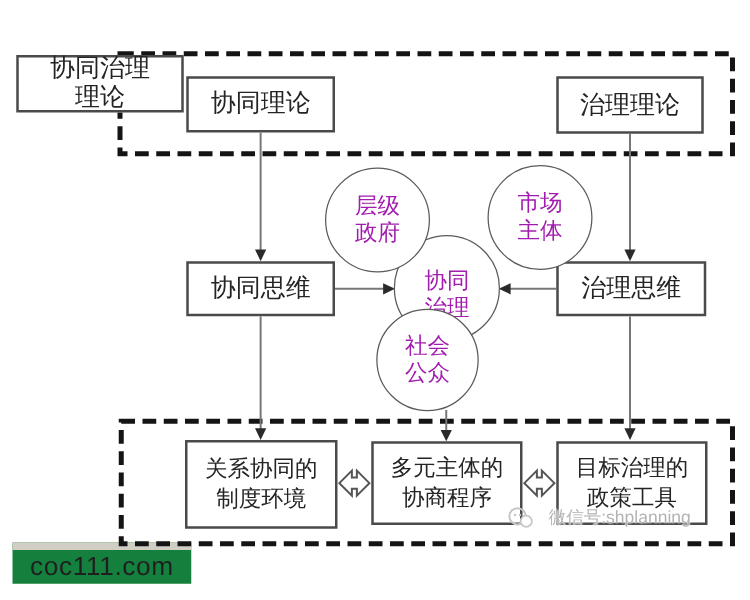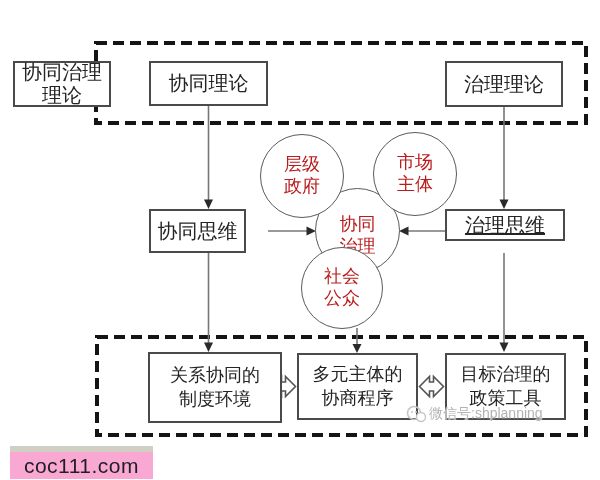--- a/index.html
+++ b/index.html
@@ -14,32 +14,32 @@
   .hollow-arrow{fill:#ffffff;stroke:#555;stroke-width:1.6;}
   .dbox{
     position:absolute;background:#ffffff;border:2px solid #4a4a4a;
     display:flex;align-items:center;justify-content:center;text-align:center;
     box-sizing:border-box;z-index:2;font-size:20px;line-height:1.15;color:#242424;
   }
   .dbox.small-text{font-size:18px;line-height:1.32;}
   .circle{
     position:absolute;background:#ffffff;border:1.5px solid #5a5a5a;border-radius:50%;
     display:flex;align-items:center;justify-content:center;text-align:center;
-    box-sizing:border-box;z-index:2;font-size:18px;line-height:1.22;color:#b91c1c;
+    box-sizing:border-box;z-index:2;font-size:18px;line-height:1.22;color:#a21caf;
   }
   .two-line span{display:block;}
   #site-bar{
-    position:absolute;left:10px;top:446px;width:143px;height:33px;z-index:0;
-    background:#f9a8d4;border-top:6px solid #d1cec4;box-sizing:border-box;
+    position:absolute;left:10px;top:434px;width:143px;height:33px;z-index:0;
+    background:#15803d;border-top:6px solid #d1cec4;box-sizing:border-box;
     display:flex;align-items:center;justify-content:center;
     font-size:21px;color:#1f1f1f;letter-spacing:0.5px;
   }
   #wechat-mark{
     position:absolute;left:405px;top:403px;z-index:3;height:22px;
-    display:flex;align-items:center;gap:2px;
+    display:flex;align-items:center;gap:12px;
     font-size:14px;color:#b3b3b3;text-shadow:0 0 2px #ffffff,0 0 1px #ffffff;
     white-space:nowrap;
   }
 </style>
 </head>
 <body>
 
 <div id="stage">
 
   <div id="site-bar">
@@ -69,67 +69,67 @@
     <line class="connector" x1="357" y1="328" x2="357" y2="346"></line>
     <path class="ahead" d="M357,353 L352.5,344 L361.5,344 Z"></path>
 
     <line class="connector" x1="504" y1="253" x2="504" y2="344"></line>
     <path class="ahead" d="M504,352 L499.5,342.5 L508.5,342.5 Z"></path>
 
     <path class="hollow-arrow" d="M271.5,386.5 L281.5,376.5 L281.5,382 L285.5,382 L285.5,376.5 L295.5,386.5 L285.5,396.5 L285.5,391 L281.5,391 L281.5,396.5 Z"></path>
     <path class="hollow-arrow" d="M419.5,386.5 L429.5,376.5 L429.5,382 L433.5,382 L433.5,376.5 L443.5,386.5 L433.5,396.5 L433.5,391 L429.5,391 L429.5,396.5 Z"></path>
   </svg>
 
-  <div class="dbox two-line" style="left:13px;top:61px;width:98px;height:46px;">
+  <div class="dbox two-line" style="left:13px;top:44px;width:134px;height:46px;">
     <div>
       <span>协同治理</span>
       <span>理论</span>
     </div>
   </div>
 
   <div class="dbox" style="left:149px;top:61px;width:119px;height:45px;text-align:center;">
     <span>协同理论</span>
   </div>
   <div class="dbox" style="left:445px;top:61px;width:118px;height:46px;text-align:right;">
     <span>治理理论</span>
   </div>
 
-  <div class="dbox" style="left:149px;top:209px;width:97px;height:44px;">
+  <div class="dbox" style="left:149px;top:209px;width:119px;height:44px;">
     <span>协同思维</span>
   </div>
-  <div class="dbox" style="left:445px;top:209px;width:120px;height:32px;text-decoration:underline;">
+  <div class="dbox" style="left:445px;top:209px;width:120px;height:44px;">
     <span>治理思维</span>
   </div>
 
   <div class="circle two-line" style="left:315px;top:188px;width:85px;height:85px;align-items:center;padding-top:11px;">
     <div>
       <span>协同</span>
       <span>治理</span>
     </div>
   </div>
   <div class="circle two-line" style="left:260px;top:134px;width:84px;height:84px;">
     <div>
       <span>层级</span>
       <span>政府</span>
     </div>
   </div>
-  <div class="circle two-line" style="left:373px;top:132px;width:84px;height:84px;">
+  <div class="circle two-line" style="left:390px;top:132px;width:84px;height:84px;">
     <div>
       <span>市场</span>
       <span>主体</span>
     </div>
   </div>
   <div class="circle two-line" style="left:301px;top:247px;width:82px;height:82px;">
     <div>
       <span>社会</span>
       <span>公众</span>
     </div>
   </div>
 
-  <div class="dbox small-text two-line" style="left:148px;top:352px;width:134px;height:71px;">
+  <div class="dbox small-text two-line" style="left:148px;top:352px;width:122px;height:71px;">
     <div>
       <span>关系协同的</span>
       <span>制度环境</span>
     </div>
   </div>
   <div class="dbox small-text two-line" style="left:297px;top:353px;width:121px;height:67px;">
     <div>
       <span>多元主体的</span>
       <span>协商程序</span>
     </div>

